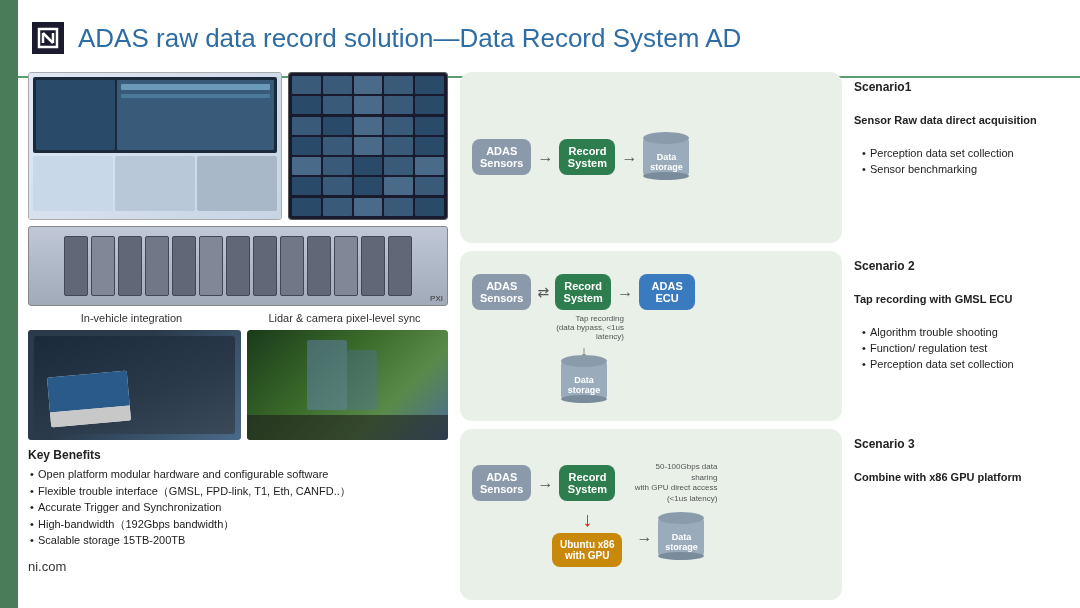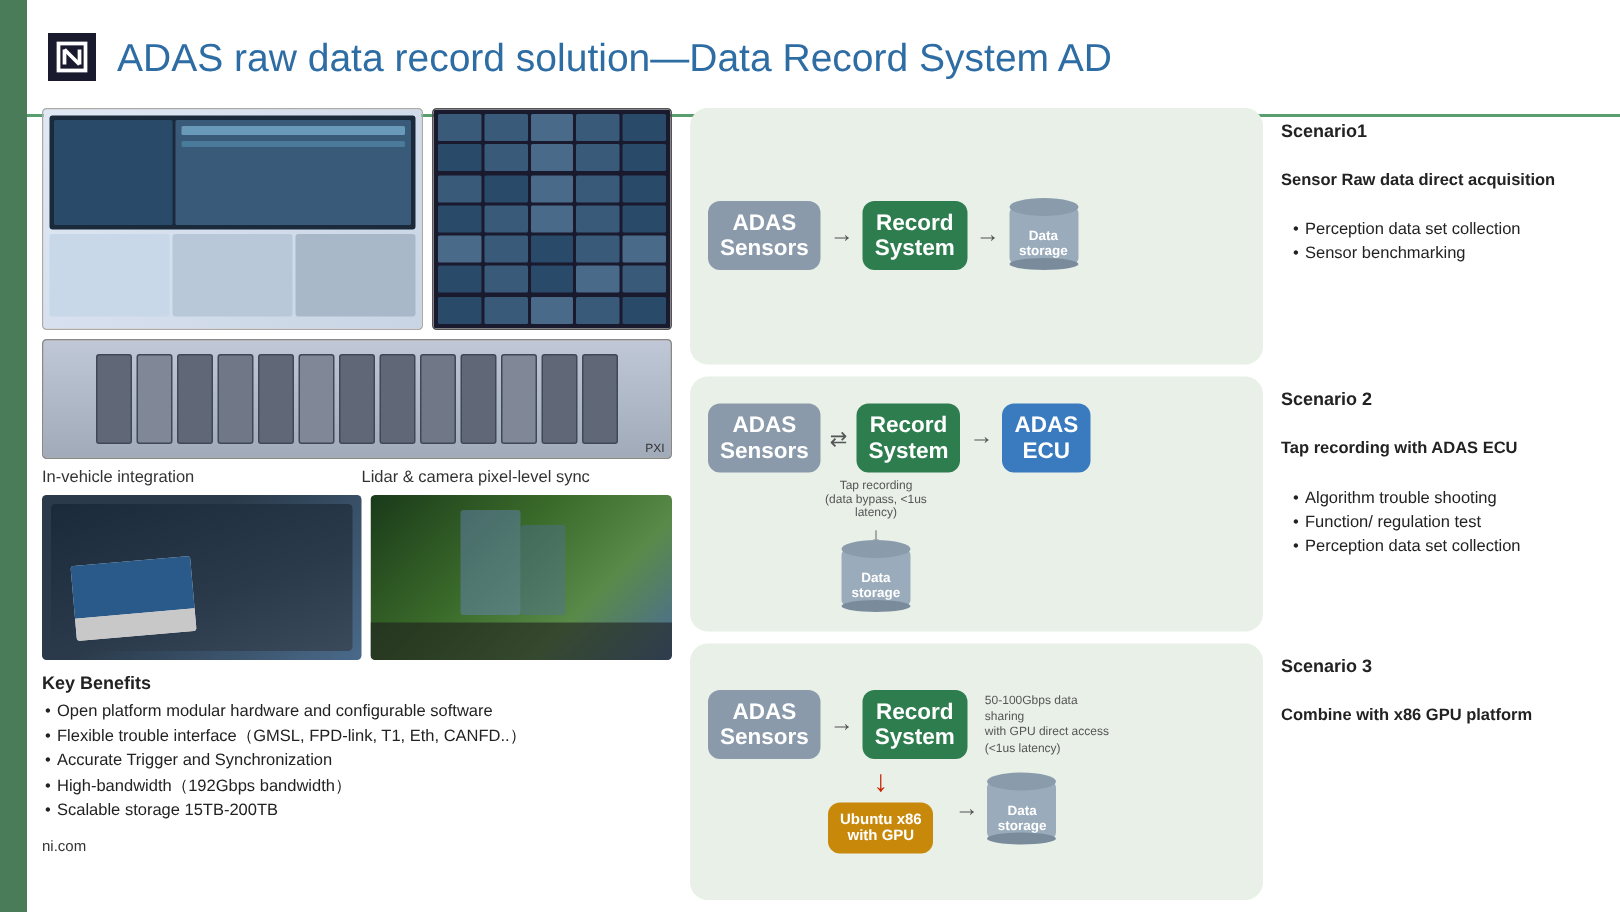--- a/index.html
+++ b/index.html
@@ -121,20 +121,21 @@
     }
 
     .captions-row {
       display: flex;
       gap: 6px;
       font-size: 11px;
       color: #333;
     }
     .caption-item {
       flex: 1;
+      text-align: center;
     }
 
     .photos-row {
       display: flex;
       gap: 6px;
       height: 110px;
     }
     .photo {
       flex: 1;
       border-radius: 3px;
@@ -162,21 +163,21 @@
       padding-left: 10px;
       position: relative;
     }
     .key-benefits li::before {
       content: '•';
       position: absolute;
       left: 2px;
     }
 
     .ni-footer {
-      font-size: 10px;
+      font-size: 13px;
       color: #333;
       margin-top: 4px;
     }
 
     
     .right-panel {
       flex: 1;
       display: flex;
       flex-direction: row;
       gap: 8px;
@@ -200,21 +201,21 @@
       gap: 8px;
     }
 
     
     .node {
       border-radius: 8px;
       display: flex;
       align-items: center;
       justify-content: center;
       text-align: center;
-      font-size: 15px;
+      font-size: 11px;
       font-weight: bold;
       color: #fff;
       padding: 6px 8px;
       min-width: 56px;
     }
     .node-gray {
       background: #8a9aaa;
       color: #fff;
     }
     .node-green {
@@ -285,21 +286,21 @@
     .flow-row {
       display: flex;
       flex-direction: row;
       align-items: center;
       gap: 6px;
     }
 
     .tap-note {
       font-size: 8px;
       color: #555;
-      text-align: center;
+      text-align: right;
       max-width: 80px;
     }
 
     .descriptions-col {
       width: 220px;
       display: flex;
       flex-direction: column;
       gap: 8px;
     }
 
@@ -333,21 +334,21 @@
       content: '•';
       position: absolute;
       left: 0;
     }
 
     
     .share-note {
       font-size: 8px;
       color: #555;
       max-width: 90px;
-      text-align: left;
+      text-align: right;
       line-height: 1.3;
     }
   </style>
 </head>
 <body>
 
 <div class="left-bar"></div>
 
 <div class="header">
   <div class="ni-logo">
@@ -549,21 +550,21 @@
         <div class="desc-title">Scenario1</div>
         <div class="desc-subtitle">Sensor Raw data direct acquisition</div>
         <ul class="desc-list">
           <li>Perception data set collection</li>
           <li>Sensor benchmarking</li>
         </ul>
       </div>
 
       <div class="desc-box">
         <div class="desc-title">Scenario 2</div>
-        <div class="desc-subtitle">Tap recording  with ADAS ECU</div>
+        <div class="desc-subtitle">Tap recording  with GMSL ECU</div>
         <ul class="desc-list">
           <li>Algorithm trouble shooting</li>
           <li>Function/ regulation test</li>
           <li>Perception data set collection</li>
         </ul>
       </div>
 
       <div class="desc-box">
         <div class="desc-title">Scenario 3</div>
         <div class="desc-subtitle">Combine with x86 GPU platform</div>

